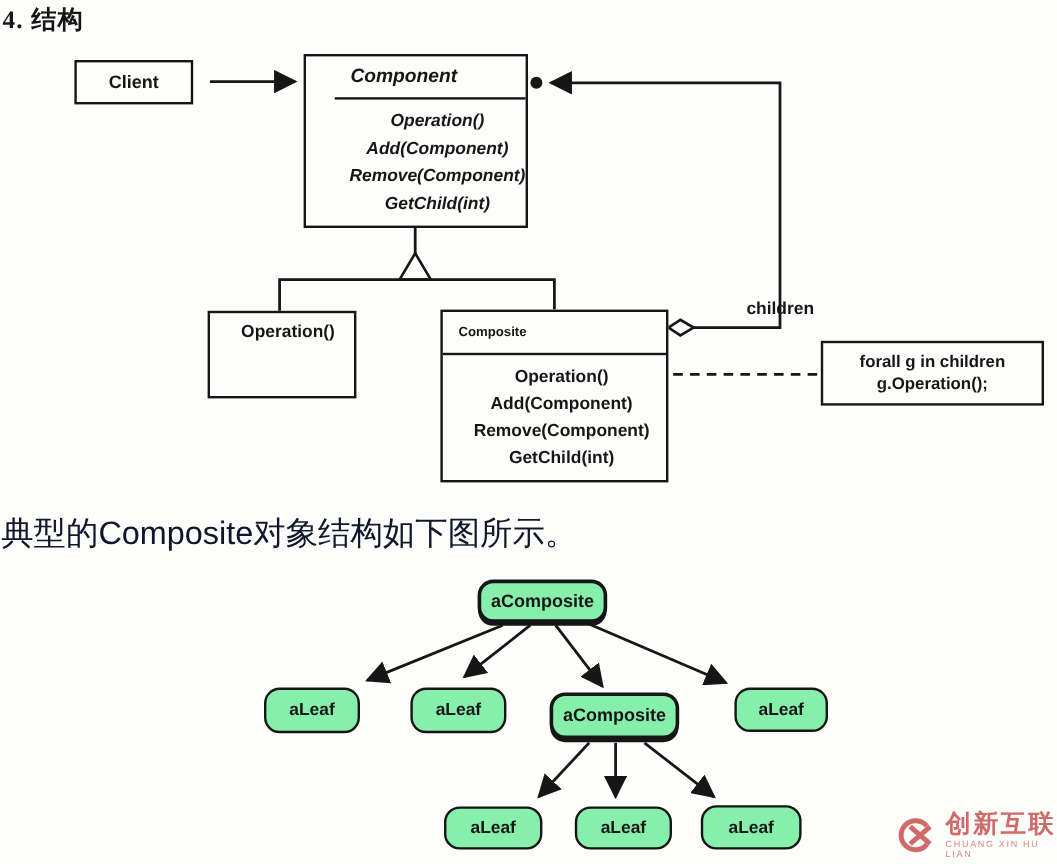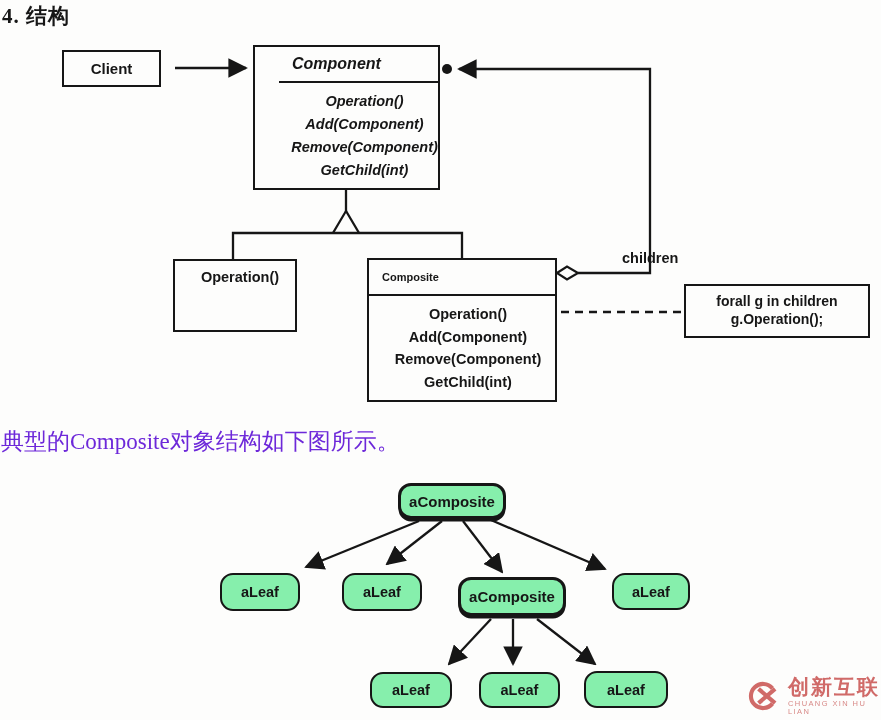--- a/index.html
+++ b/index.html
@@ -3,21 +3,21 @@
 <meta charset="utf-8">
 <style>
   html,body{margin:0;padding:0;background:#e9e9e9;}
   .page{position:relative;width:881px;height:720px;background:#fdfdfc;overflow:hidden;
         font-family:"Liberation Sans",sans-serif;color:#161616;}
   .abs{position:absolute;}
   svg.overlay{position:absolute;left:0;top:0;width:881px;height:720px;pointer-events:none;}
 
   .heading{left:2px;top:2px;font-family:"Liberation Serif",serif;font-weight:bold;
            font-size:21px;letter-spacing:1px;}
-  .caption{left:1px;top:426px;font-family:Liberation Serif, serif;font-size:23px;color:#6d28d9;}
+  .caption{left:1px;top:426px;font-family:Liberation Sans, sans-serif;font-size:27px;color:#0f172a;}
 
   .cbox{border:2.5px solid #161616;background:#fdfdfc;box-sizing:border-box;}
   .cbox .title{border-bottom:2.5px solid #161616;font-weight:bold;font-size:16px;
                display:flex;align-items:center;padding-left:13px;box-sizing:border-box;}
   .cbox .methods{padding:7px 0 0 12px;}
   .cbox .m{font-size:14.5px;font-weight:600;line-height:23px;white-space:nowrap;text-align:center;}
   .it{font-style:italic;margin-left:24px;}
   .clientbox{border:2.5px solid #161616;background:#fdfdfc;box-sizing:border-box;
              display:flex;align-items:center;justify-content:center;
              font-weight:bold;font-size:15px;}

